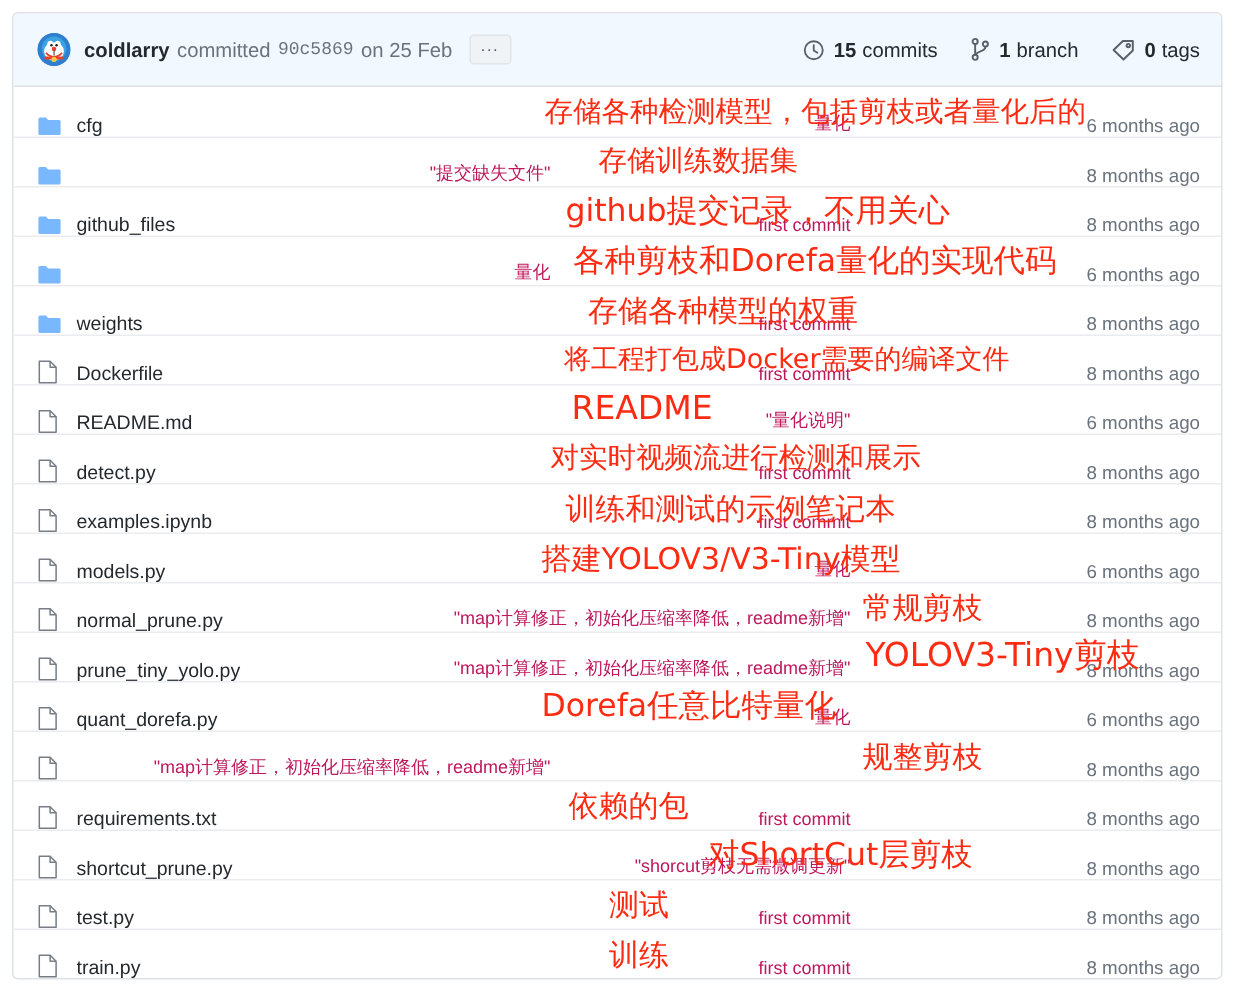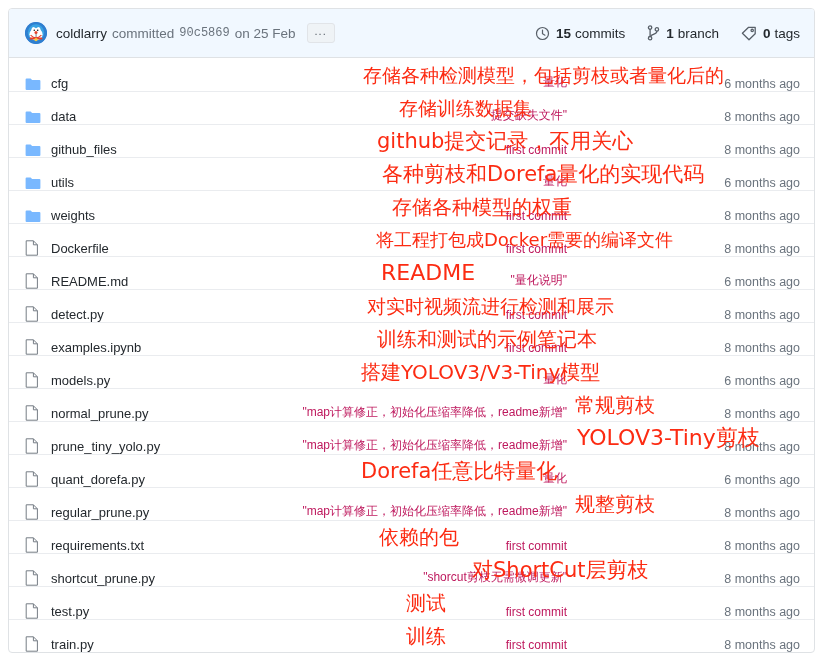--- a/index.html
+++ b/index.html
@@ -45,21 +45,21 @@
     border-radius: 50%;
     flex: 0 0 auto;
     margin-right: 9px;
     position: relative;
     overflow: hidden;
     background: #2f7fd0;
   }
   .avatar svg { display: block; }
 
   .commit-author {
-    font-weight: normal;
+    font-weight: bold;
     color: #24292e;
     font-size: 13.5px;
   }
   .commit-verb {
     color: #6a737d;
     font-size: 13.5px;
     margin-left: 5px;
     text-align: right;
   }
   .commit-sha {
@@ -249,21 +249,20 @@
         <div class="cell-msg"><span class="msg">量化</span></div>
         <div class="cell-time">6 months ago</div>
         <div class="annotation" style="left:354px; font-size:19px;">存储各种检测模型，包括剪枝或者量化后的</div>
       </div>
       <div class="file-row">
         <div class="cell-icon">
           <svg class="folder-ico" width="16" height="14" viewBox="0 0 16 14">
             <path d="M0.6 2.4 a1 1 0 0 1 1-1 H5.6 l1.5 1.6 H14.4 a1 1 0 0 1 1 1 V12 a1 1 0 0 1 -1 1 H1.6 a1 1 0 0 1 -1 -1 Z" fill="#79b8ff"></path>
           </svg>
         </div>
-        <div class="cell-name"><span class="nm">data</span></div>
         <div class="cell-msg"><span class="msg">"提交缺失文件"</span></div>
         <div class="cell-time">8 months ago</div>
         <div class="annotation" style="left:390px; font-size:19px;">存储训练数据集</div>
       </div>
       <div class="file-row">
         <div class="cell-icon">
           <svg class="folder-ico" width="16" height="14" viewBox="0 0 16 14">
             <path d="M0.6 2.4 a1 1 0 0 1 1-1 H5.6 l1.5 1.6 H14.4 a1 1 0 0 1 1 1 V12 a1 1 0 0 1 -1 1 H1.6 a1 1 0 0 1 -1 -1 Z" fill="#79b8ff"></path>
           </svg>
         </div>
@@ -271,21 +270,20 @@
         <div class="cell-msg"><span class="msg">first commit</span></div>
         <div class="cell-time">8 months ago</div>
         <div class="annotation" style="left:368px; font-size:21px;">github提交记录，不用关心</div>
       </div>
       <div class="file-row">
         <div class="cell-icon">
           <svg class="folder-ico" width="16" height="14" viewBox="0 0 16 14">
             <path d="M0.6 2.4 a1 1 0 0 1 1-1 H5.6 l1.5 1.6 H14.4 a1 1 0 0 1 1 1 V12 a1 1 0 0 1 -1 1 H1.6 a1 1 0 0 1 -1 -1 Z" fill="#79b8ff"></path>
           </svg>
         </div>
-        <div class="cell-name"><span class="nm">utils</span></div>
         <div class="cell-msg"><span class="msg">量化</span></div>
         <div class="cell-time">6 months ago</div>
         <div class="annotation" style="left:373px; font-size:21px;">各种剪枝和Dorefa量化的实现代码</div>
       </div>
       <div class="file-row">
         <div class="cell-icon">
           <svg class="folder-ico" width="16" height="14" viewBox="0 0 16 14">
             <path d="M0.6 2.4 a1 1 0 0 1 1-1 H5.6 l1.5 1.6 H14.4 a1 1 0 0 1 1 1 V12 a1 1 0 0 1 -1 1 H1.6 a1 1 0 0 1 -1 -1 Z" fill="#79b8ff"></path>
           </svg>
         </div>
@@ -390,21 +388,20 @@
         <div class="cell-time">6 months ago</div>
         <div class="annotation" style="left:352px; font-size:21px;">Dorefa任意比特量化</div>
       </div>
       <div class="file-row">
         <div class="cell-icon">
           <svg class="file-ico" width="14" height="16" viewBox="0 0 14 16">
             <path d="M1.2 0.8 H8.4 L12.4 4.8 V15.2 H1.2 Z" fill="#ffffff" stroke="#767d85" stroke-width="1" stroke-linejoin="round"></path>
             <path d="M8.4 0.8 V4.8 H12.4" fill="none" stroke="#767d85" stroke-width="1" stroke-linejoin="round"></path>
           </svg>
         </div>
-        <div class="cell-name"><span class="nm">regular_prune.py</span></div>
         <div class="cell-msg"><span class="msg">"map计算修正，初始化压缩率降低，readme新增"</span></div>
         <div class="cell-time">8 months ago</div>
         <div class="annotation" style="left:566px; font-size:20px;">规整剪枝</div>
       </div>
       <div class="file-row">
         <div class="cell-icon">
           <svg class="file-ico" width="14" height="16" viewBox="0 0 14 16">
             <path d="M1.2 0.8 H8.4 L12.4 4.8 V15.2 H1.2 Z" fill="#ffffff" stroke="#767d85" stroke-width="1" stroke-linejoin="round"></path>
             <path d="M8.4 0.8 V4.8 H12.4" fill="none" stroke="#767d85" stroke-width="1" stroke-linejoin="round"></path>
           </svg>

